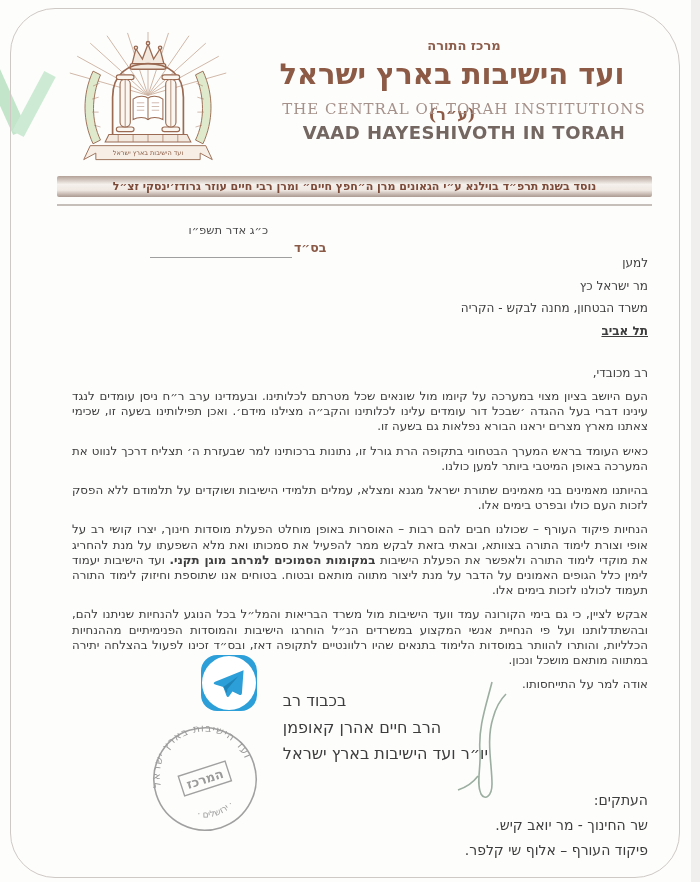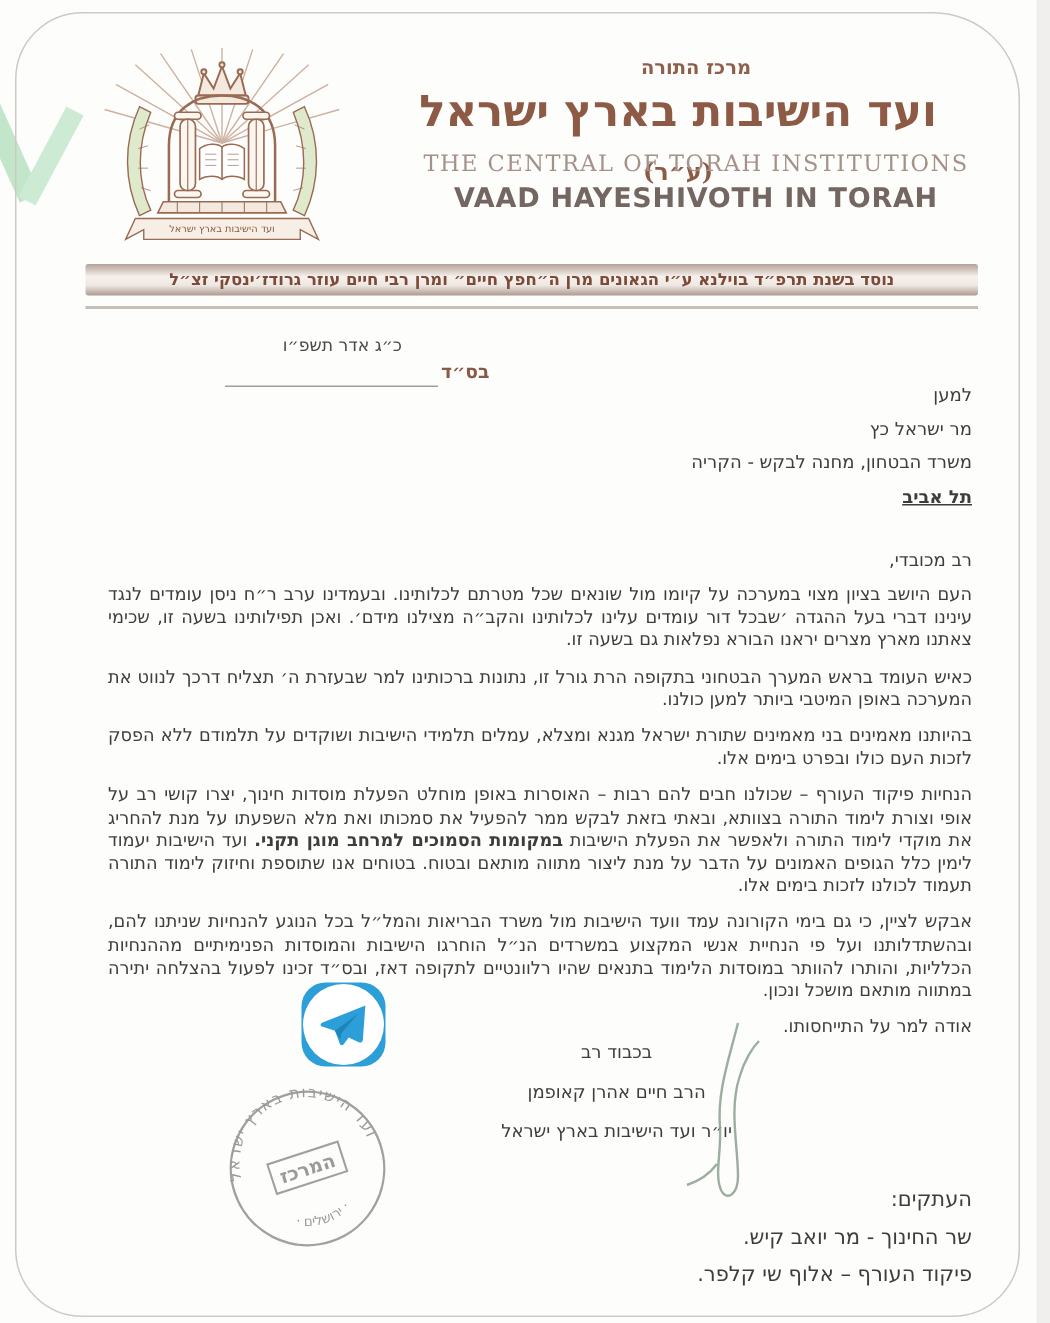--- a/index.html
+++ b/index.html
@@ -38,22 +38,22 @@
   .recipient{position:absolute;right:52px;top:252px;text-align:right;direction:rtl;
              font-size:12px;line-height:22.6px;}
   .recipient .city{font-weight:bold;text-decoration:underline;}
   .salutation{position:absolute;right:52px;top:366px;direction:rtl;font-size:12px;}
   
   .body-text{position:absolute;left:72px;top:389px;width:576px;direction:rtl;
              font-size:11.8px;line-height:15.2px;text-align:justify;}
   .body-text p{margin:0 0 9px 0;}
   .body-text .b{font-weight:bold;}
   
-  .sig{position:absolute;right:212px;top:688px;text-align:center;direction:rtl;
-       font-size:12px;line-height:26.5px;z-index:3;}
+  .sig{position:absolute;right:212px;top:688px;text-align:left;direction:rtl;
+       font-size:16px;line-height:26.5px;z-index:3;}
   .scribble{position:absolute;left:448px;top:680px;z-index:4;}
   .stamp{position:absolute;left:146px;top:720px;width:118px;height:118px;opacity:.8;z-index:3;}
   
   .copies{position:absolute;right:52px;top:764px;text-align:right;direction:rtl;
           font-size:14px;line-height:25px;margin-top:24px;}
   
   .tg{position:absolute;left:55px;top:655px;width:208px;height:58px;z-index:20;}
   .tg-rect{position:absolute;left:0;top:4px;width:162px;height:46px;border-radius:12px;
            display:flex;align-items:center;justify-content:center;direction:rtl;
            color:#fff;font-weight:bold;font-size:26px;}

